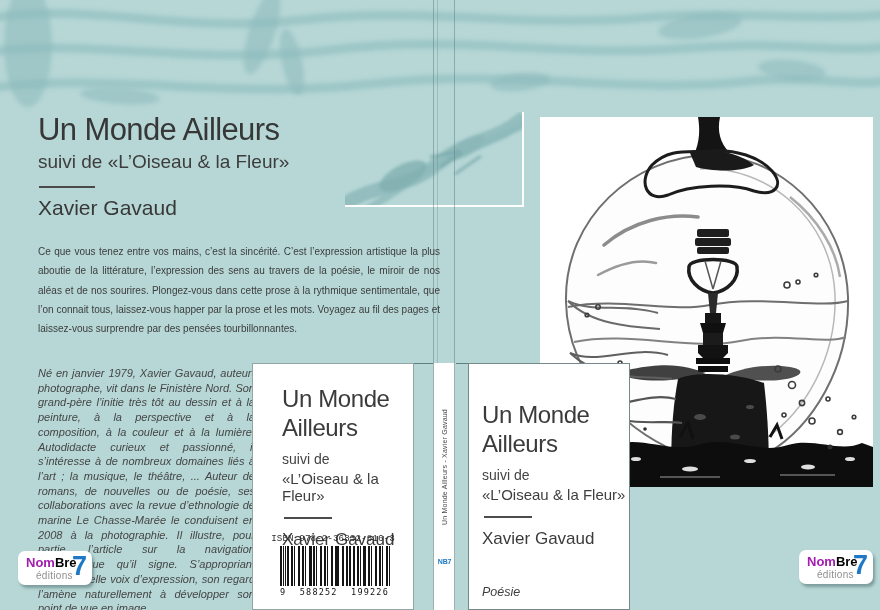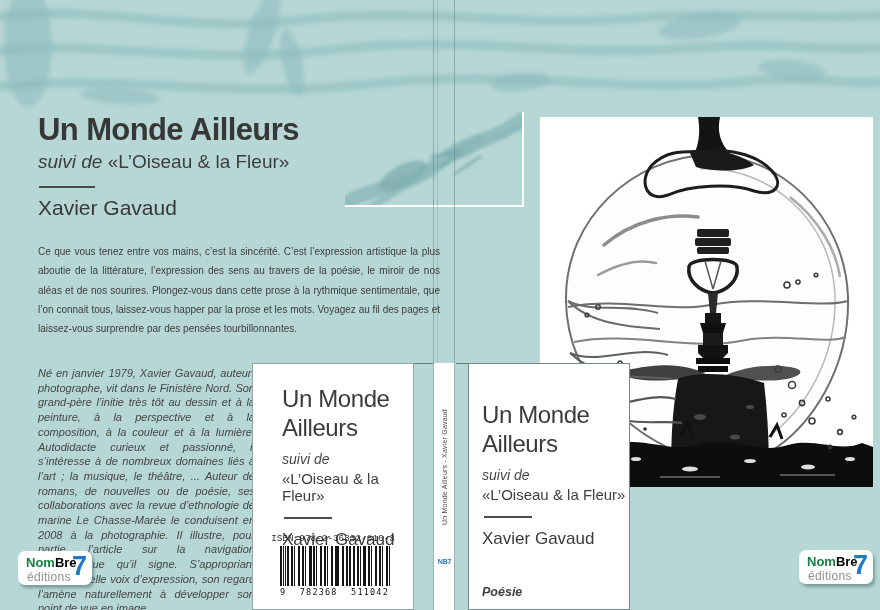--- a/index.html
+++ b/index.html
@@ -16,42 +16,42 @@
     position:absolute;left:345px;top:112px;width:177px;height:93px;overflow:hidden;
     border-right:2px solid #fdfdfd;border-bottom:2px solid #fdfdfd;
   }
 
   
   .fold{position:absolute;top:0;width:1px;height:363px;background:rgba(96,125,127,.5);}
   .hseg{position:absolute;top:363px;height:1px;background:rgba(70,95,97,.75);}
 
   
   .bc{position:absolute;left:38px;top:112px;width:402px;}
-  .bc-title{font-size:31px;letter-spacing:-.6px;color:#373737;line-height:36px;font-weight:bold;}
+  .bc-title{font-size:31px;letter-spacing:-.6px;color:#373737;line-height:36px;}
   .bc-sub{font-size:19px;margin-top:2px;color:#3d3d3d;line-height:24px;}
-  .it{font-style:italic;}
+  .it{}
   .bc-rule{width:56px;border-top:2px solid #4a4a4a;margin:12px 0 0 1px;}
   .bc-author{font-size:21px;margin-top:8px;color:#383838;}
   .bc-blurb{font-size:10px;line-height:19.3px;text-align:justify;margin-top:22px;color:#3c3c3c;}
   .bc-closing{font-size:12.9px;line-height:19.3px;color:#3c3c3c;}
   .bc-bio{
     position:absolute;left:38px;top:355px;width:217px;
     font-style:italic;font-size:11px;line-height:14.7px;text-align:justify;color:#454545;
   }
 
   
   .panel{position:absolute;top:363px;height:247px;background:#fff;box-sizing:border-box;}
   .mid-panel{left:252px;width:162px;border:1px solid #93a6a6;padding:20px 0 0 29px;}
   .front-panel{left:468px;width:162px;border:1px solid #76888a;padding:36px 0 0 13px;z-index:5;}
   .p-title{font-size:24px;line-height:29px;letter-spacing:-.4px;color:#3b3b3b;}
   .p-sub{margin-top:9px;font-size:14px;color:#444;line-height:17px;}
   .p-quote{font-size:15px;margin-top:2px;color:#3e3e3e;}
   .p-rule{width:48px;border-top:2px solid #4c4c4c;margin:13px 0 0 2px;}
   .p-author{font-size:17px;margin-top:11px;color:#3b3b3b;}
-  .p-genre{font-style:italic;font-size:12.5px;margin-top:36px;color:#3f3f3f;font-weight:bold;}
+  .p-genre{font-style:italic;font-size:12.5px;margin-top:36px;color:#3f3f3f;}
 
   .price{position:absolute;left:0;right:0;top:146px;text-align:center;font-weight:bold;font-size:14px;color:#1e1e1e;}
   .pnote{display:inline-block;vertical-align:3px;margin-left:1px;text-align:left;font-weight:normal;}
   .pnote span{display:block;font-size:5.5px;line-height:5.5px;color:#333;}
   .pnote span:last-child{border-top:.5px solid #9a9a9a;}
   .isbn{position:absolute;left:0;right:0;top:169px;text-align:center;font-size:9.2px;letter-spacing:.1px;color:#2e2e2e;font-family:Liberation Mono, monospace;}
   .barcode{position:absolute;left:27px;top:182px;width:110px;height:52px;background:#fff;}
   .bars{
     height:40px;
     background:
@@ -78,24 +78,24 @@
   .photo{position:absolute;left:540px;top:117px;width:333px;height:370px;background:#fff;}
 
   
   .pub-logo{
     position:absolute;width:74px;height:34px;background:#fff;border-radius:7px;
     box-shadow:2px 3px 3px rgba(70,100,102,.5);z-index:6;
   }
   .pub-left{left:18px;top:551px;}
   .pub-right{left:799px;top:550px;}
   .pl-row{position:absolute;left:8px;top:5px;font-size:13px;font-weight:bold;line-height:13px;white-space:nowrap;}
-  .c-nom{color:#15803d;margin-top:34px;}
+  .c-nom{color:#a21caf;margin-top:34px;}
   .c-bre{color:#000000;}
   .pl-seven{position:absolute;right:5px;top:2px;font-size:27px;line-height:27px;font-weight:bold;color:#1e78c6;}
-  .pl-tag{position:absolute;left:9px;top:19px;font-size:12px;color:#8f8f8f;letter-spacing:.3px;}
+  .pl-tag{position:absolute;left:18px;top:19px;font-size:10px;color:#8f8f8f;letter-spacing:.3px;}
 </style>
 </head>
 <body>
 
 <div class="canvas">
 
   <div class="tex-band">
     <svg width="880" height="113" viewBox="0 0 880 113">
       <defs>
           <filter id="blur1" x="-20%" y="-20%" width="140%" height="140%">
@@ -167,22 +167,22 @@
     <div class="p-title">Ailleurs</div>
     <div class="p-sub it">suivi de</div>
     <div class="p-quote">«L’Oiseau &amp; la Fleur»</div>
     <div class="p-rule"></div>
     <div class="p-author">Xavier Gavaud</div>
     <div class="isbn">ISBN 978-2-36832-816-3</div>
     <div class="barcode">
       <div class="bars"></div>
       <div class="bdigits">
         <span>9</span>
-        <span>782368</span>
-        <span>511042</span>
+        <span>588252</span>
+        <span>199226</span>
       </div>
     </div>
   </section>
 
   <section class="spine">
     <div class="spine-text">Un Monde Ailleurs - Xavier Gavaud</div>
     <div class="spine-logo">NB7</div>
   </section>
 
   <div class="photo">

